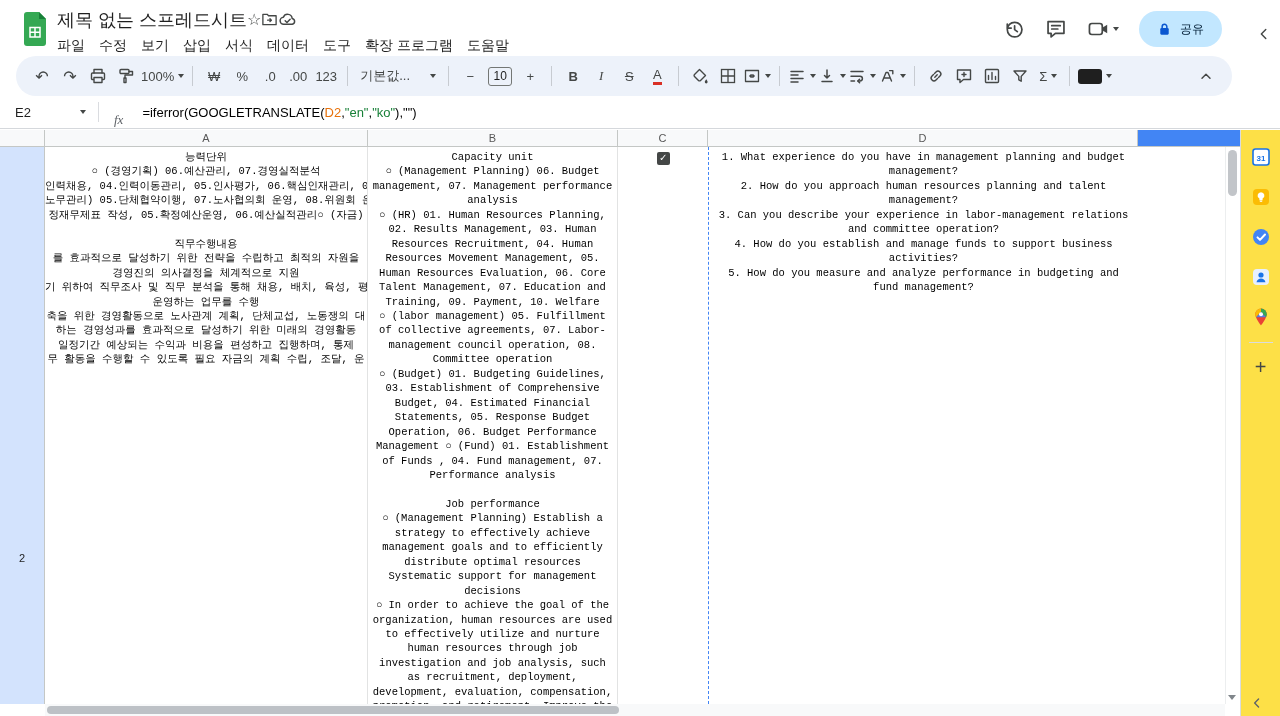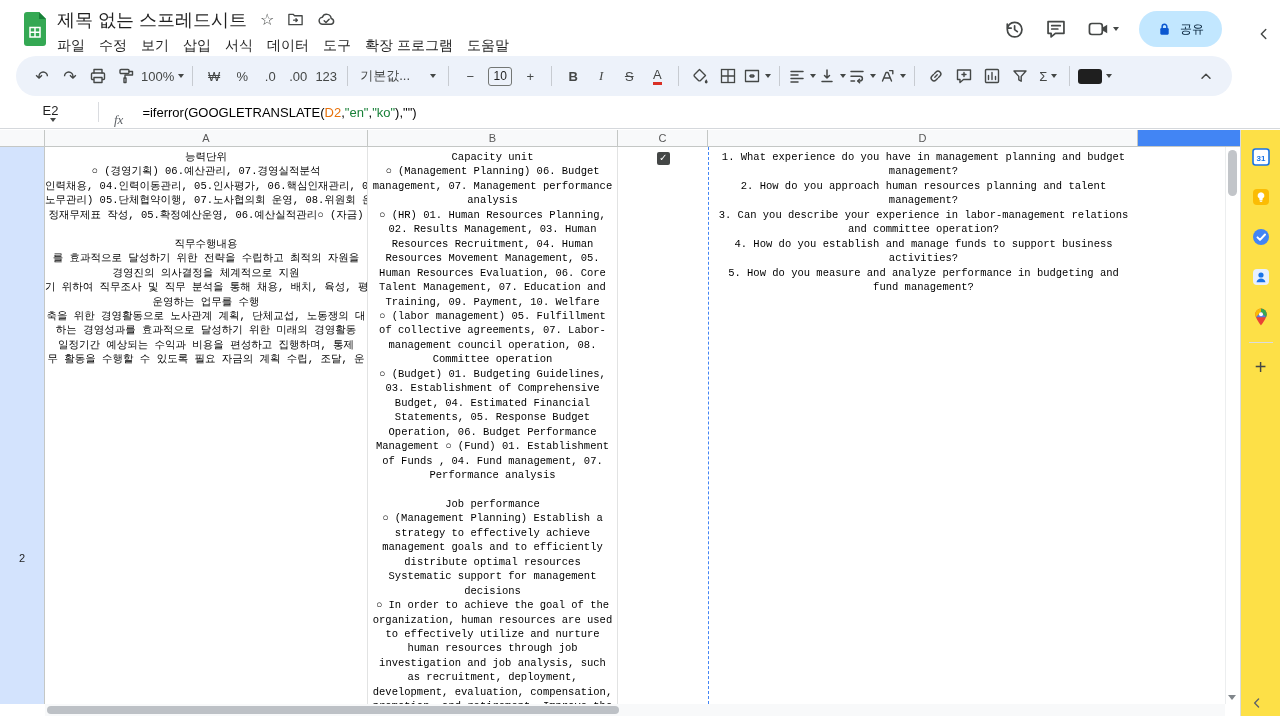--- a/index.html
+++ b/index.html
@@ -3,21 +3,21 @@
 <meta charset="utf-8">
 <style>
   * { box-sizing: border-box; margin:0; padding:0; }
   html,body { width:1280px; height:716px; overflow:hidden; background:#fff;
     font-family:"Liberation Sans", sans-serif; color:#1f1f1f; }
 
   
   .topbar { position:absolute; left:0; top:0; width:1280px; height:56px; background:#fff; }
   .logo { position:absolute; left:21px; top:11px; width:28px; height:36px; cursor:pointer; }
   .title-area { position:absolute; left:57px; top:7px; }
-  .title-row { display:flex; align-items:center; gap:13px; height:25px; }
+  .title-row { display:flex; align-items:center; height:25px; }
   .doc-title { font-size:18px; color:#1f1f1f; }
   .ticon { color:#444746; font-size:16px; line-height:16px; display:flex; align-items:center; }
   .menus { display:flex; margin-top:2px; margin-left:-7px; }
   .menus span { font-size:14px; color:#1f1f1f; padding:3px 7px; border-radius:4px; cursor:pointer; }
   .top-right { position:absolute; right:58px; top:11px; display:flex; align-items:center; gap:20px; }
   .icbtn { display:flex; align-items:center; color:#444746; cursor:pointer; }
   .share { display:flex; align-items:center; gap:8px; height:36px; padding:0 18px;
     border:none; border-radius:18px; background:#c2e7ff; color:#001d35; font-size:12px;
     font-family:inherit; cursor:pointer; }
   .top-collapse { position:absolute; right:8px; top:26px; color:#444746; cursor:pointer; }
@@ -38,21 +38,21 @@
   .ital { font-style:italic; font-family:"Liberation Serif", serif; }
   .strike { text-decoration:line-through; }
   .acolor { border-bottom:3px solid #d93025; line-height:13px; height:17px; }
   .inputtools { width:24px; height:15px; background:#1f1f1f; border-radius:3px; }
   .tb-spacer { flex:1; }
 
   
   .fbar { position:absolute; left:0; top:96px; width:1280px; height:33px; background:#fff;
     border-bottom:1px solid #d5d8dc; display:flex; align-items:center; }
   .namebox { width:98px; display:flex; align-items:center; justify-content:space-between;
-    padding:0 12px 0 15px; font-size:13px; cursor:pointer;flex-direction:column; }
+    padding:0 12px 0 15px; font-size:13px; cursor:pointer; }
   .fdiv { width:1px; height:20px; background:#dadce0; }
   .fx { font-style:italic; color:#5f6368; font-size:13px; margin:16px 19px 0 15px;
     font-family:"Liberation Serif", serif; }
   .formula { font-size:13px; color:#000; cursor:text; }
   .fref { color:#e8710a; }
   .fstr { color:#188038; }
 
   
   .grid { position:absolute; left:0; top:130px; width:1240px; height:586px; background:#fff; overflow:hidden; }
   .chd { position:absolute; top:0; height:17px; background:#f8f9fa; border-bottom:1px solid #c4c7c5;

